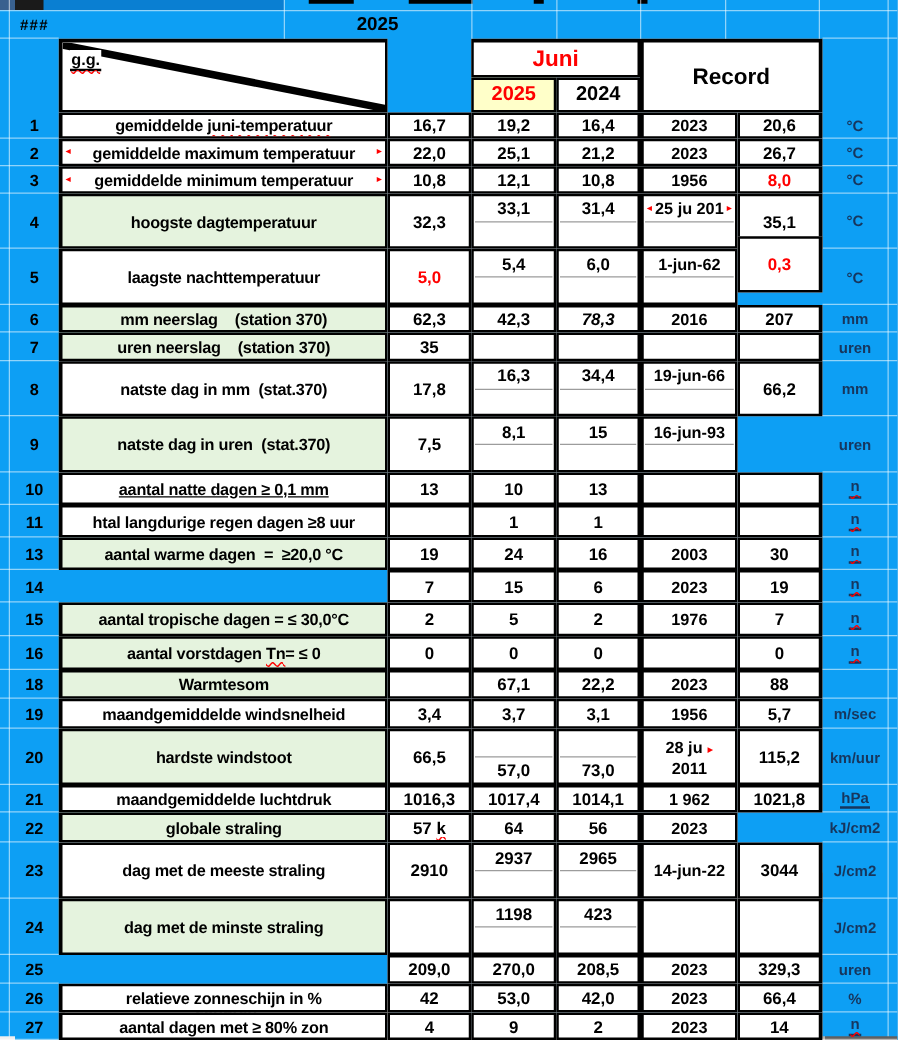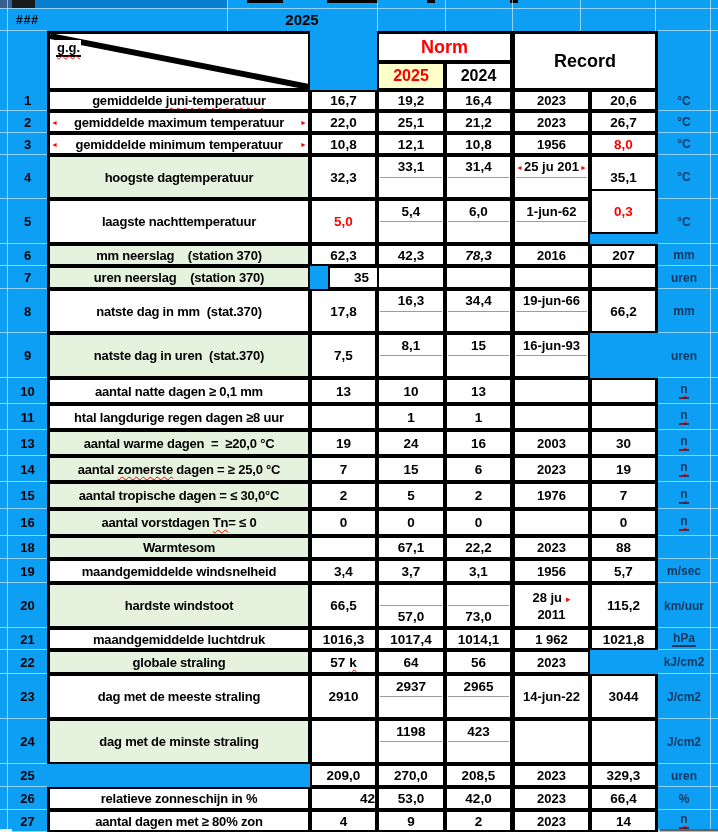--- a/index.html
+++ b/index.html
@@ -76,21 +76,21 @@
 
   <div id="cell-hash">###</div>
   <div id="cell-title">2025</div>
 
   <div id="cell-gg" class="hcell">
     <svg width="259" height="55" viewBox="0 0 259 55" preserveAspectRatio="none">
       <line x1="0" y1="2" x2="259" y2="53" stroke="#000" stroke-width="6"></line>
     </svg>
     <span class="gg">g.g.</span>
   </div>
-  <div id="cell-junih" class="hcell">Norm</div>
+  <div id="cell-junih" class="hcell">Juni</div>
   <div id="cell-y25h" class="hcell">2025</div>
   <div id="cell-y24h" class="hcell">2024</div>
   <div id="cell-rech" class="hcell">Record</div>
 
   <div class="vline" style="left:7px;top:0;height:832px"></div>
   <div class="vline" style="left:710px;top:0;height:832px"></div>
   <div class="vline vtop" style="left:227px"></div>
   <div class="vline vtop" style="left:377px"></div>
   <div class="vline vtop" style="left:445px"></div>
   <div class="vline vtop" style="left:512px"></div>
@@ -271,21 +271,21 @@
     </div>
     <div class="bcell unit" style="position: absolute; left: 658px; top: 244px; width: 52px; height: 22px;">
       <span>mm</span>
     </div>
     <div class="sep" style="left: 0px; top: 265px; width: 47px;"></div>
     <div class="sep" style="left: 658px; top: 265px; width: 60px;"></div>
     <div class="bcell num" style="position: absolute; left: 8px; top: 266px; width: 39px; height: 23px;">7</div>
     <div class="wcell label c-label green" style="position: absolute; left: 47px; top: 266px; width: 263px; height: 23px;">
       <span class="lt">uren neerslag    (station 370)</span>
     </div>
-    <div class="wcell" style="position: absolute; left: 328px; top: 266px; width: 67px; height: 23px; text-align: center;">
+    <div class="wcell" style="position: absolute; left: 310px; top: 266px; width: 67px; height: 23px; text-align: center;">
       <span>35</span>
     </div>
     <div class="wcell" style="position: absolute; left: 377px; top: 266px; width: 68px; height: 23px;"></div>
     <div class="wcell" style="position: absolute; left: 445px; top: 266px; width: 67px; height: 23px;"></div>
     <div class="wcell c-ry" style="position: absolute; left: 512px; top: 266px; width: 78px; height: 23px;"></div>
     <div class="wcell c-rv" style="position: absolute; left: 590px; top: 266px; width: 68px; height: 23px;"></div>
     <div class="bcell unit" style="position: absolute; left: 658px; top: 266px; width: 52px; height: 23px;">
       <span>uren</span>
     </div>
     <div class="sep" style="left: 0px; top: 288px; width: 47px;"></div>
@@ -353,21 +353,21 @@
       </div>
       <div class="sdiv"></div>
       <div class="half"></div>
     </div>
     <div class="bcell unit" style="position: absolute; left: 658px; top: 333px; width: 52px; height: 45px;">
       <span>uren</span>
     </div>
     <div class="sep" style="left: 0px; top: 377px; width: 47px;"></div>
     <div class="sep" style="left: 658px; top: 377px; width: 60px;"></div>
     <div class="bcell num" style="position: absolute; left: 8px; top: 378px; width: 39px; height: 26px;">10</div>
-    <div class="wcell label c-label" style="position: absolute; left: 47px; top: 378px; width: 263px; height: 26px;">
+    <div class="wcell label c-label" style="position: absolute; left: 47px; top: 378px; width: 263px; height: 26px; text-decoration: underline;">
       <span class="lt">aantal natte dagen ≥ 0,1 mm</span>
     </div>
     <div class="wcell" style="position: absolute; left: 310px; top: 378px; width: 67px; height: 26px;">
       <span>13</span>
     </div>
     <div class="wcell" style="position: absolute; left: 377px; top: 378px; width: 68px; height: 26px;">
       <span>10</span>
     </div>
     <div class="wcell" style="position: absolute; left: 445px; top: 378px; width: 67px; height: 26px;">
       <span>13</span>
@@ -415,23 +415,20 @@
     </div>
     <div class="wcell c-rv" style="position: absolute; left: 590px; top: 430px; width: 68px; height: 26px;">
       <span>30</span>
     </div>
     <div class="bcell unit" style="position: absolute; left: 658px; top: 430px; width: 52px; height: 26px;">
       <span class="un">n</span>
     </div>
     <div class="sep" style="left: 0px; top: 455px; width: 47px;"></div>
     <div class="sep" style="left: 658px; top: 455px; width: 60px;"></div>
     <div class="bcell num" style="position: absolute; left: 8px; top: 456px; width: 39px; height: 26px;">14</div>
-    <div class="wcell label c-label green" style="position: absolute; left: 47px; top: 456px; width: 263px; height: 26px;">
-      <span class="lt">aantal <span class="sq">zomerste</span> dagen = ≥ 25,0 °C</span>
-    </div>
     <div class="wcell" style="position: absolute; left: 310px; top: 456px; width: 67px; height: 26px;">
       <span>7</span>
     </div>
     <div class="wcell" style="position: absolute; left: 377px; top: 456px; width: 68px; height: 26px;">
       <span>15</span>
     </div>
     <div class="wcell" style="position: absolute; left: 445px; top: 456px; width: 67px; height: 26px;">
       <span>6</span>
     </div>
     <div class="wcell c-ry" style="position: absolute; left: 512px; top: 456px; width: 78px; height: 26px;">
@@ -699,21 +696,21 @@
     </div>
     <div class="bcell unit" style="position: absolute; left: 658px; top: 764px; width: 52px; height: 23px;">
       <span>uren</span>
     </div>
     <div class="sep" style="left: 0px; top: 786px; width: 47px;"></div>
     <div class="sep" style="left: 658px; top: 786px; width: 60px;"></div>
     <div class="bcell num" style="position: absolute; left: 8px; top: 787px; width: 39px; height: 23px;">26</div>
     <div class="wcell label c-label" style="position: absolute; left: 47px; top: 787px; width: 263px; height: 23px;">
       <span class="lt">relatieve zonneschijn in %</span>
     </div>
-    <div class="wcell" style="position: absolute; left: 310px; top: 787px; width: 67px; height: 23px; justify-content: flex-end;">
+    <div class="wcell" style="position: absolute; left: 310px; top: 787px; width: 67px; height: 23px;">
       <span>42</span>
     </div>
     <div class="wcell" style="position: absolute; left: 377px; top: 787px; width: 68px; height: 23px;">
       <span>53,0</span>
     </div>
     <div class="wcell" style="position: absolute; left: 445px; top: 787px; width: 67px; height: 23px;">
       <span>42,0</span>
     </div>
     <div class="wcell c-ry" style="position: absolute; left: 512px; top: 787px; width: 78px; height: 23px;">
       <span>2023</span>

